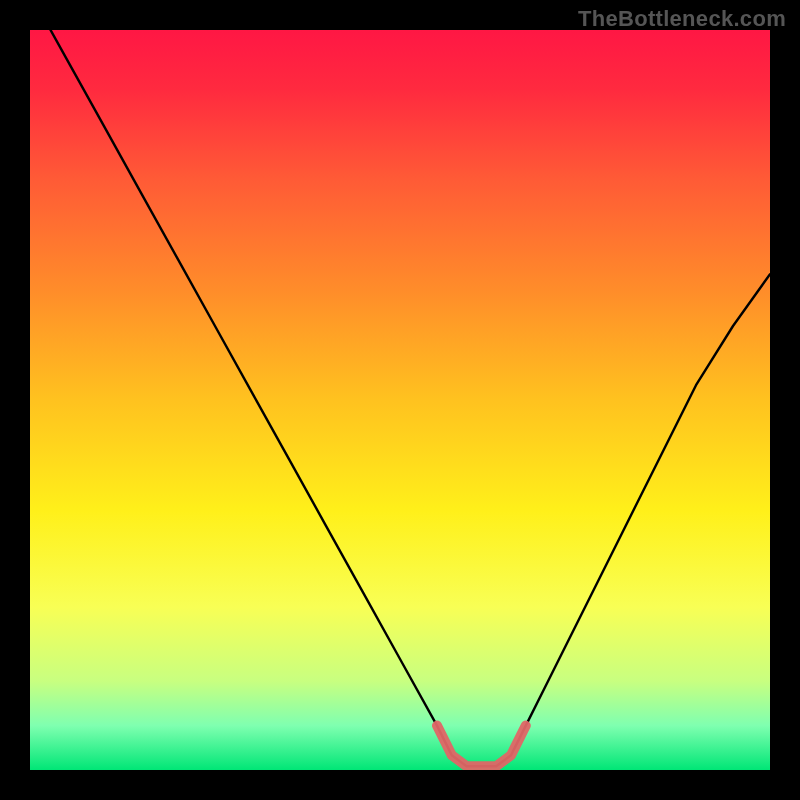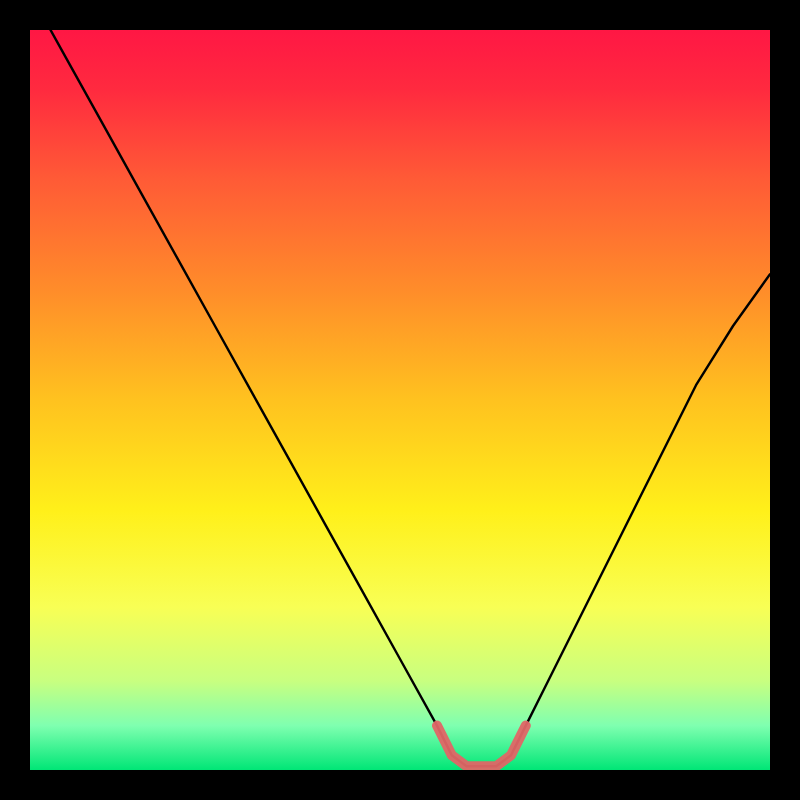--- a/index.html
+++ b/index.html
@@ -31,20 +31,21 @@
   svg {
     position: absolute;
     left: 0;
     top: 0;
   }
 </style>
 </head>
 <body>
 
 <div class="stage">
+  <div class="watermark">TheBottleneck.com</div>
 
   <svg id="chart-svg" width="800" height="800" viewBox="0 0 800 800">
     <defs>
       <linearGradient id="bg-grad" x1="0" y1="0" x2="0" y2="1">
           <stop offset="0%" stop-color="#ff1744"></stop>
           <stop offset="8%" stop-color="#ff2a3f"></stop>
           <stop offset="20%" stop-color="#ff5a36"></stop>
           <stop offset="35%" stop-color="#ff8c2a"></stop>
           <stop offset="50%" stop-color="#ffc21f"></stop>
           <stop offset="65%" stop-color="#fff01a"></stop>

